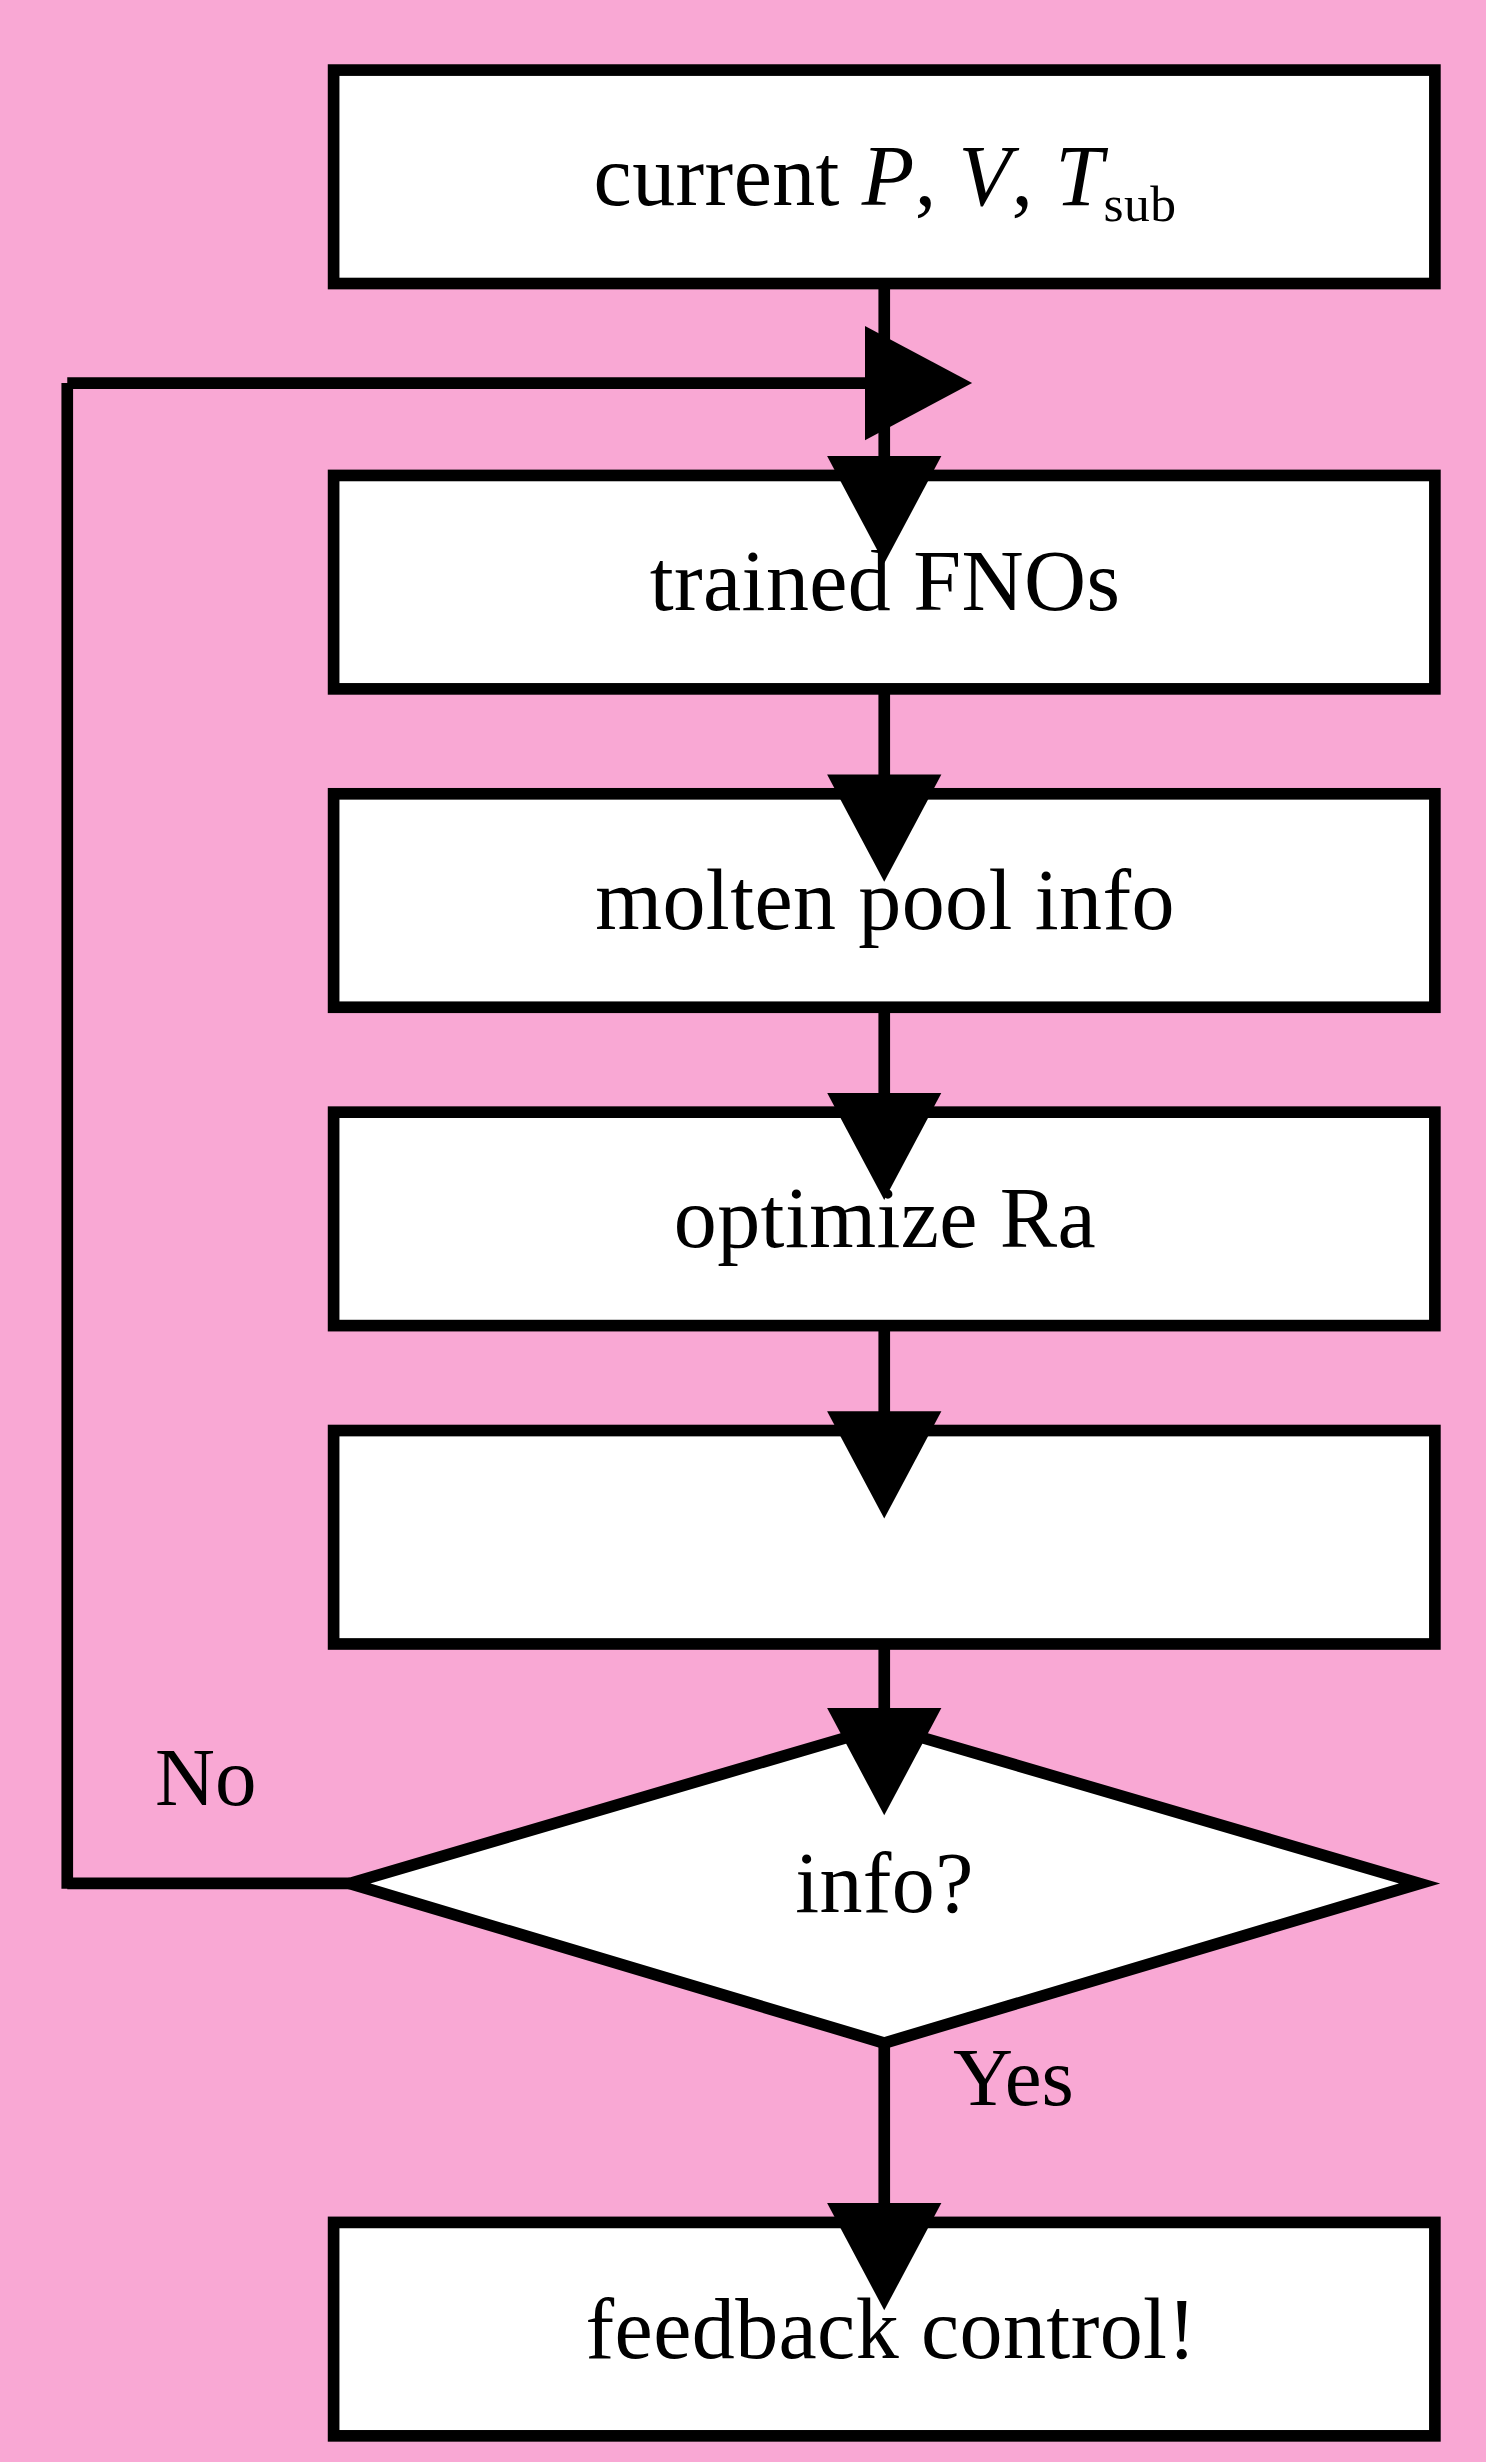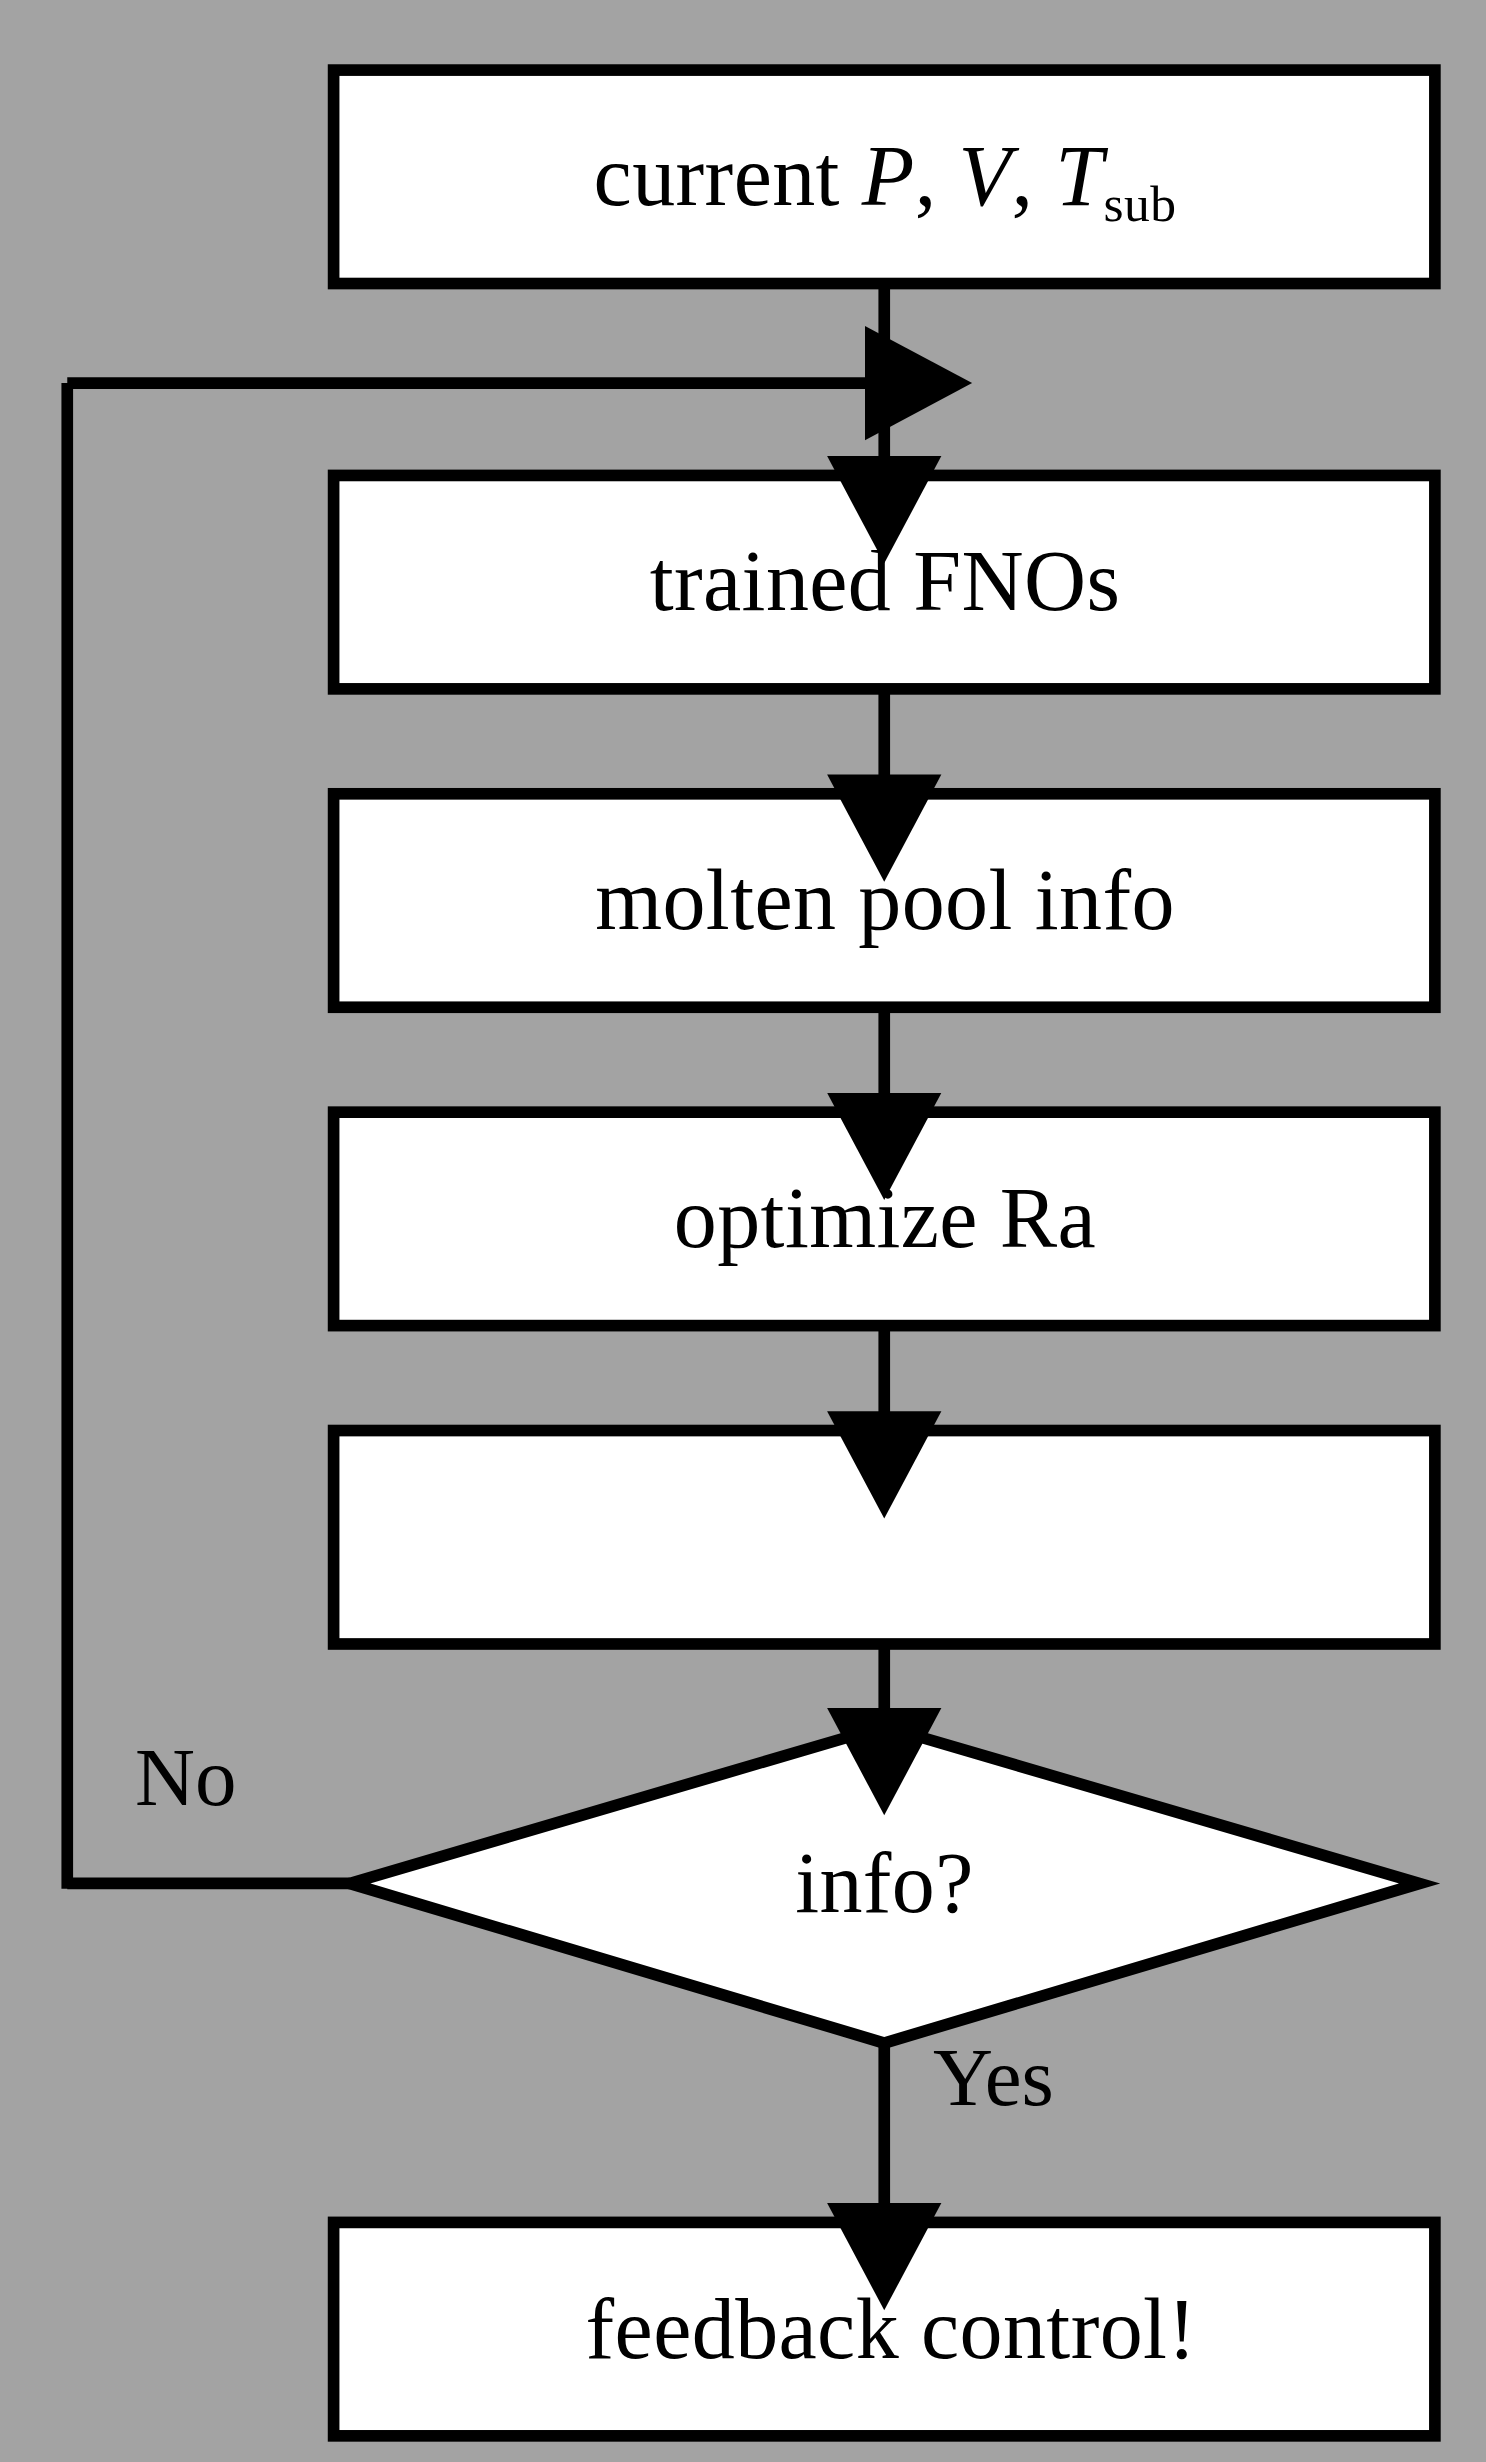--- a/index.html
+++ b/index.html
@@ -5,21 +5,21 @@
 <style>
   html, body {
     margin: 0;
     padding: 0;
     background: #ffffff;
   }
   #page {
     position: relative;
     width: 1486px;
     height: 2462px;
-    background: #a3a3a3;
+    background: #f9a8d4;
     overflow: hidden;
     font-family: "Liberation Serif", "DejaVu Serif", serif;
   }
   #flow-svg {
     position: absolute;
     left: 0;
     top: 0;
     width: 1486px;
     height: 2462px;
     display: block;
@@ -38,20 +38,21 @@
     white-space: nowrap;
     letter-spacing: 0.4px;
   }
   .edge-label {
     position: absolute;
     color: #000000;
     font-family: "Liberation Serif", "DejaVu Serif", serif;
     font-size: 83px;
     line-height: 1;
     white-space: nowrap;
+    margin-left: 20px;
   }
   .var {
     font-style: italic;
   }
   .sub {
     font-size: 0.6em;
     vertical-align: baseline;
     position: relative;
     top: 0.30em;
     font-style: normal;

